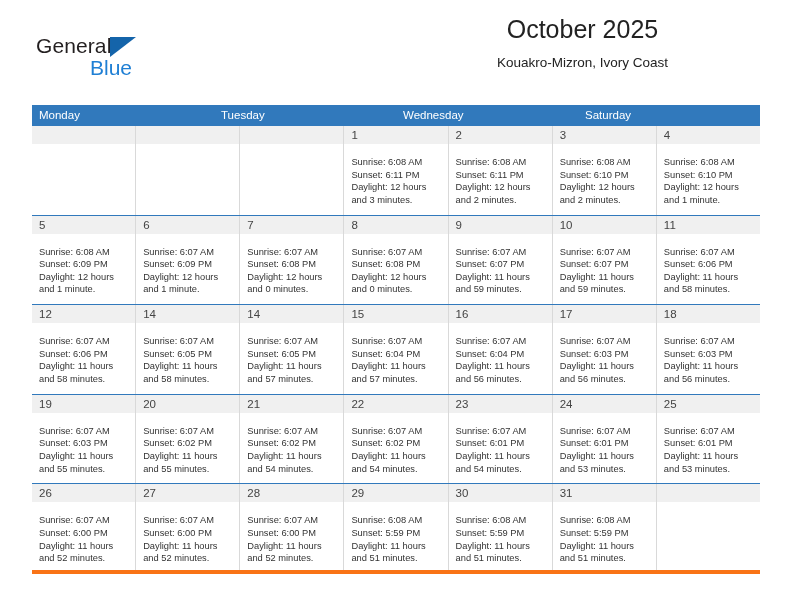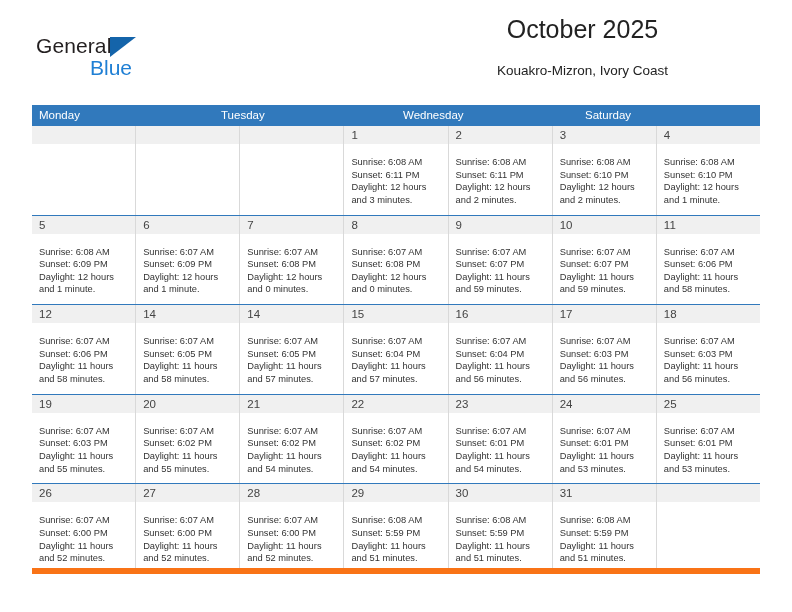--- a/index.html
+++ b/index.html
@@ -53,21 +53,21 @@
     right: 36px; top: 14px;
     text-align: center;
   }
   .cal-title {
     font-size: 25px;
     color: #222222;
     line-height: 30px;
     white-space: nowrap;
   }
   .cal-location {
-    margin-top: 18px;
+    margin-top: 10px;
     font-size: 13.5px;
     color: #222222;
     line-height: 17px;
     white-space: nowrap;
   }
 
   
   .calendar {
     position: absolute;
     left: 32px; top: 105px;
@@ -85,21 +85,21 @@
     line-height: 21px;
     padding-left: 7px;
     white-space: nowrap;
     overflow: hidden;
   }
   .week-row {
     display: flex;
     height: 89.6px;
     border-bottom: 1px solid #3179bc;
   }
-  .week-row.last { border-bottom: 6px solid #f97316; }
+  .week-row.last { border-bottom: 4px solid #f97316; }
   .day-cell {
     flex: 1 1 0;
     position: relative;
     background: #ffffff;
     border-right: 1px solid #d9d9d9;
     overflow: hidden;
   }
   .day-cell:last-child { border-right: none; }
   .day-num-band {
     height: 18px;

